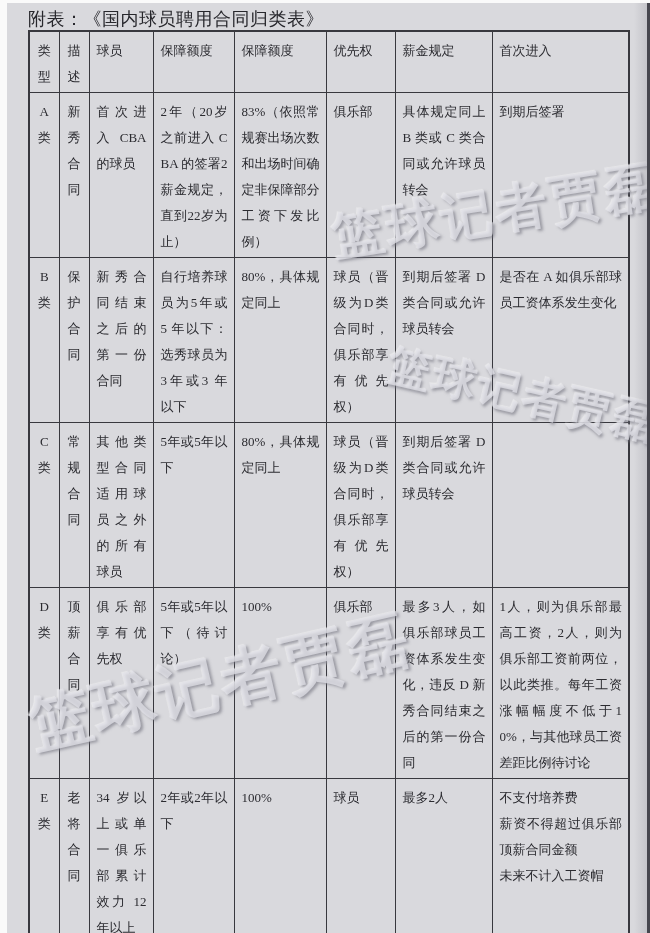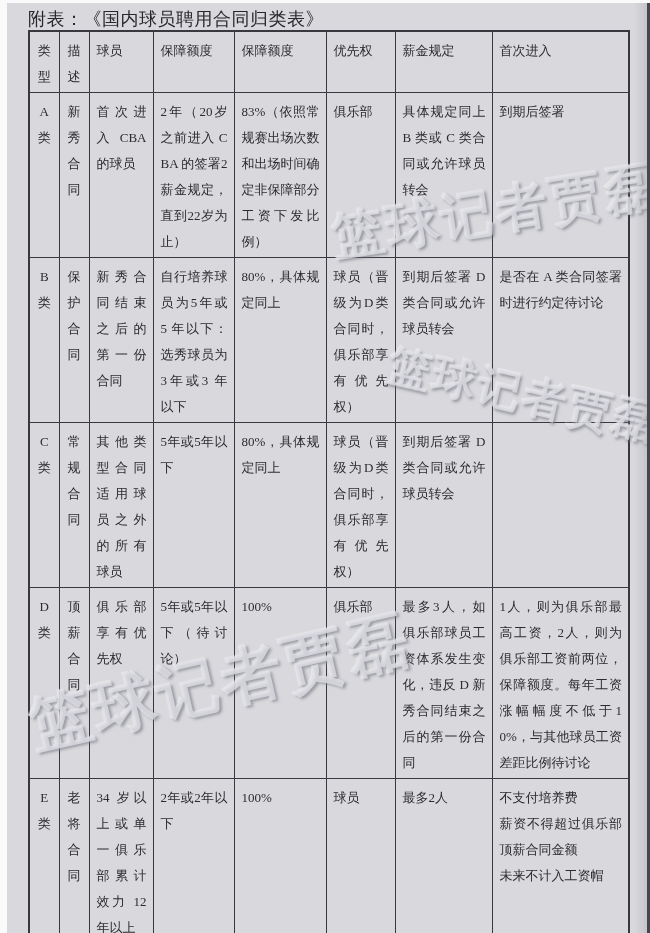--- a/index.html
+++ b/index.html
@@ -149,21 +149,21 @@
 类</td>
         <td class="c-center">保
 护
 合
 同</td>
         <td>新秀合同结束之后的第一份合同</td>
         <td>自行培养球员为5年或 5 年以下：选秀球员为3年或3 年以下</td>
         <td>80%，具体规定同上</td>
         <td>球员（晋级为D类合同时，俱乐部享有优先权）</td>
         <td>到期后签署 D 类合同或允许球员转会</td>
-        <td>是否在 A 类合同签署时进行约定待讨论</td>
+        <td>是否在 A 如俱乐部球员工资体系发生变化</td>
       </tr>
       <tr class="r-c">
         <td class="c-center">C
 类</td>
         <td class="c-center">常
 规
 合
 同</td>
         <td>其他类型合同适用球员之外的所有球员</td>
         <td>5年或5年以下</td>
@@ -177,21 +177,21 @@
 类</td>
         <td class="c-center">顶
 薪
 合
 同</td>
         <td>俱乐部享有优先权</td>
         <td>5年或5年以下（待讨论）</td>
         <td>100%</td>
         <td>俱乐部</td>
         <td>最多3人，如俱乐部球员工资体系发生变化，违反 D 新秀合同结束之后的第一份合同</td>
-        <td>1人，则为俱乐部最高工资，2人，则为俱乐部工资前两位，保障额度。每年工资涨幅幅度不低于10%，与其他球员工资差距比例待讨论</td>
+        <td>1人，则为俱乐部最高工资，2人，则为俱乐部工资前两位，以此类推。每年工资涨幅幅度不低于10%，与其他球员工资差距比例待讨论</td>
       </tr>
       <tr class="r-e">
         <td class="c-center">E
 类</td>
         <td class="c-center">老
 将
 合
 同</td>
         <td>34 岁以上或单一俱乐部累计效力 12 年以上</td>
         <td>2年或2年以下</td>

